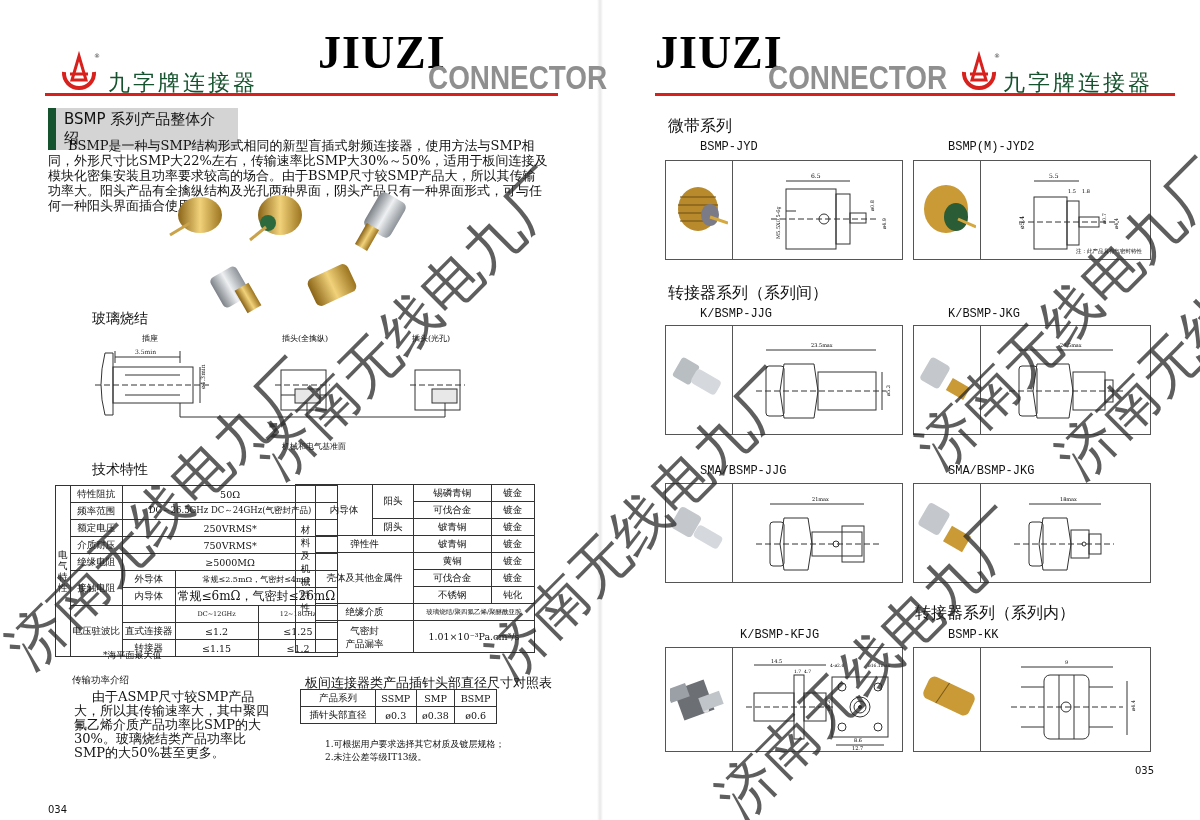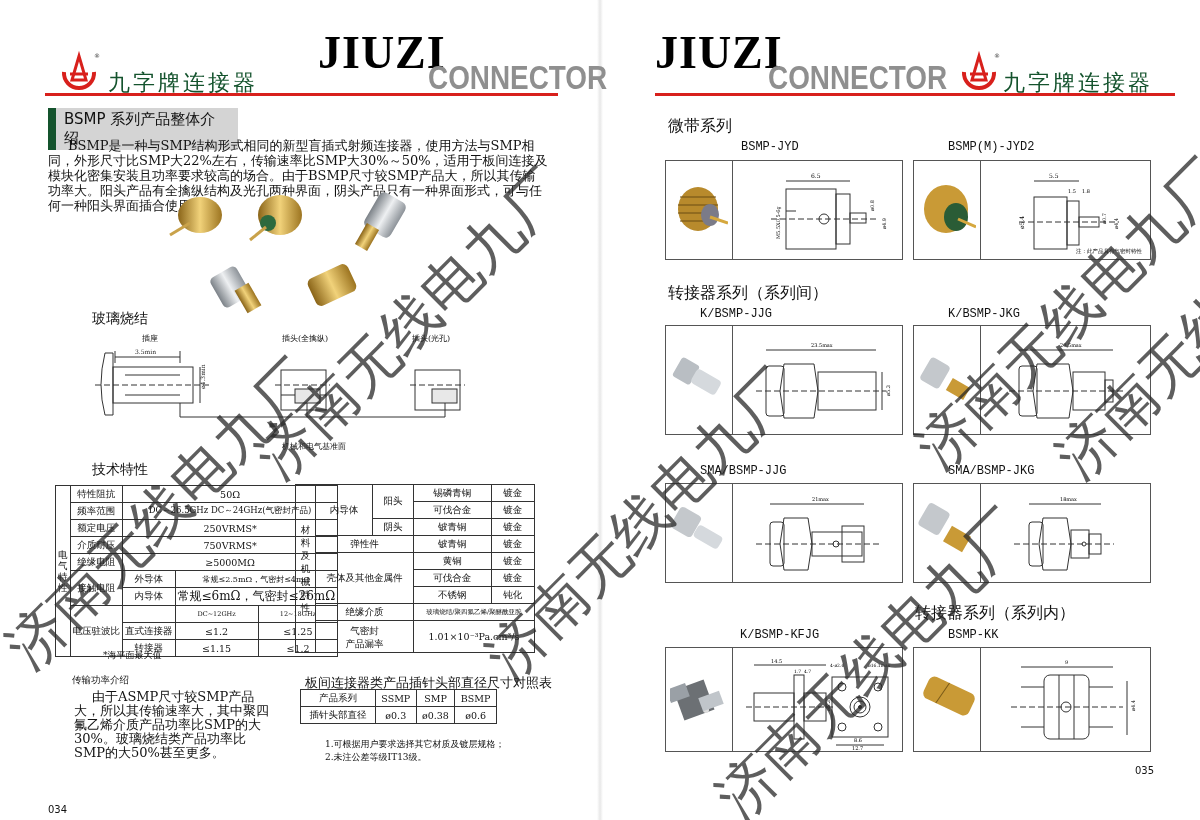--- a/index.html
+++ b/index.html
@@ -249,21 +249,21 @@
     <path d="M6 22 A15 15 0 0 0 21 38 A15 15 0 0 0 36 22" stroke="#d8201c" stroke-width="4" fill="none"></path>
     <path d="M14 30 L21 6 L28 30 Z" stroke="#d8201c" stroke-width="3" fill="none"></path>
     <line x1="12" y1="24" x2="30" y2="24" stroke="#d8201c" stroke-width="3"></line>
     <text x="36" y="8" font-size="6" fill="#333">®</text>
   </svg>
   <div class="abs logo-cn" style="left:1003px;top:68px">九字牌连接器</div>
   <div class="abs redline" style="left:655px;top:93px;width:520px"></div>
 
   <div class="abs h3" style="left:668px;top:116px">微带系列</div>
 
-  <div class="abs lbl" style="left:741px;top:140px">BSMP-JYD</div>
+  <div class="abs lbl" style="left:700px;top:140px">BSMP-JYD</div>
   <div class="abs box" style="left:665px;top:160px;width:238px;height:100px">
     <div class="div" style="left:66px"></div>
     <svg class="abs" style="left:6px;top:18px" width="56" height="60">
         <ellipse cx="26" cy="30" rx="20" ry="22" fill="#b88a2c"></ellipse>
         <g stroke="#6b4d12">
           <line x1="8" y1="18" x2="44" y2="18"></line>
           <line x1="6" y1="26" x2="46" y2="26"></line>
           <line x1="6" y1="34" x2="46" y2="34"></line>
           <line x1="8" y1="42" x2="44" y2="42"></line>
         </g>

